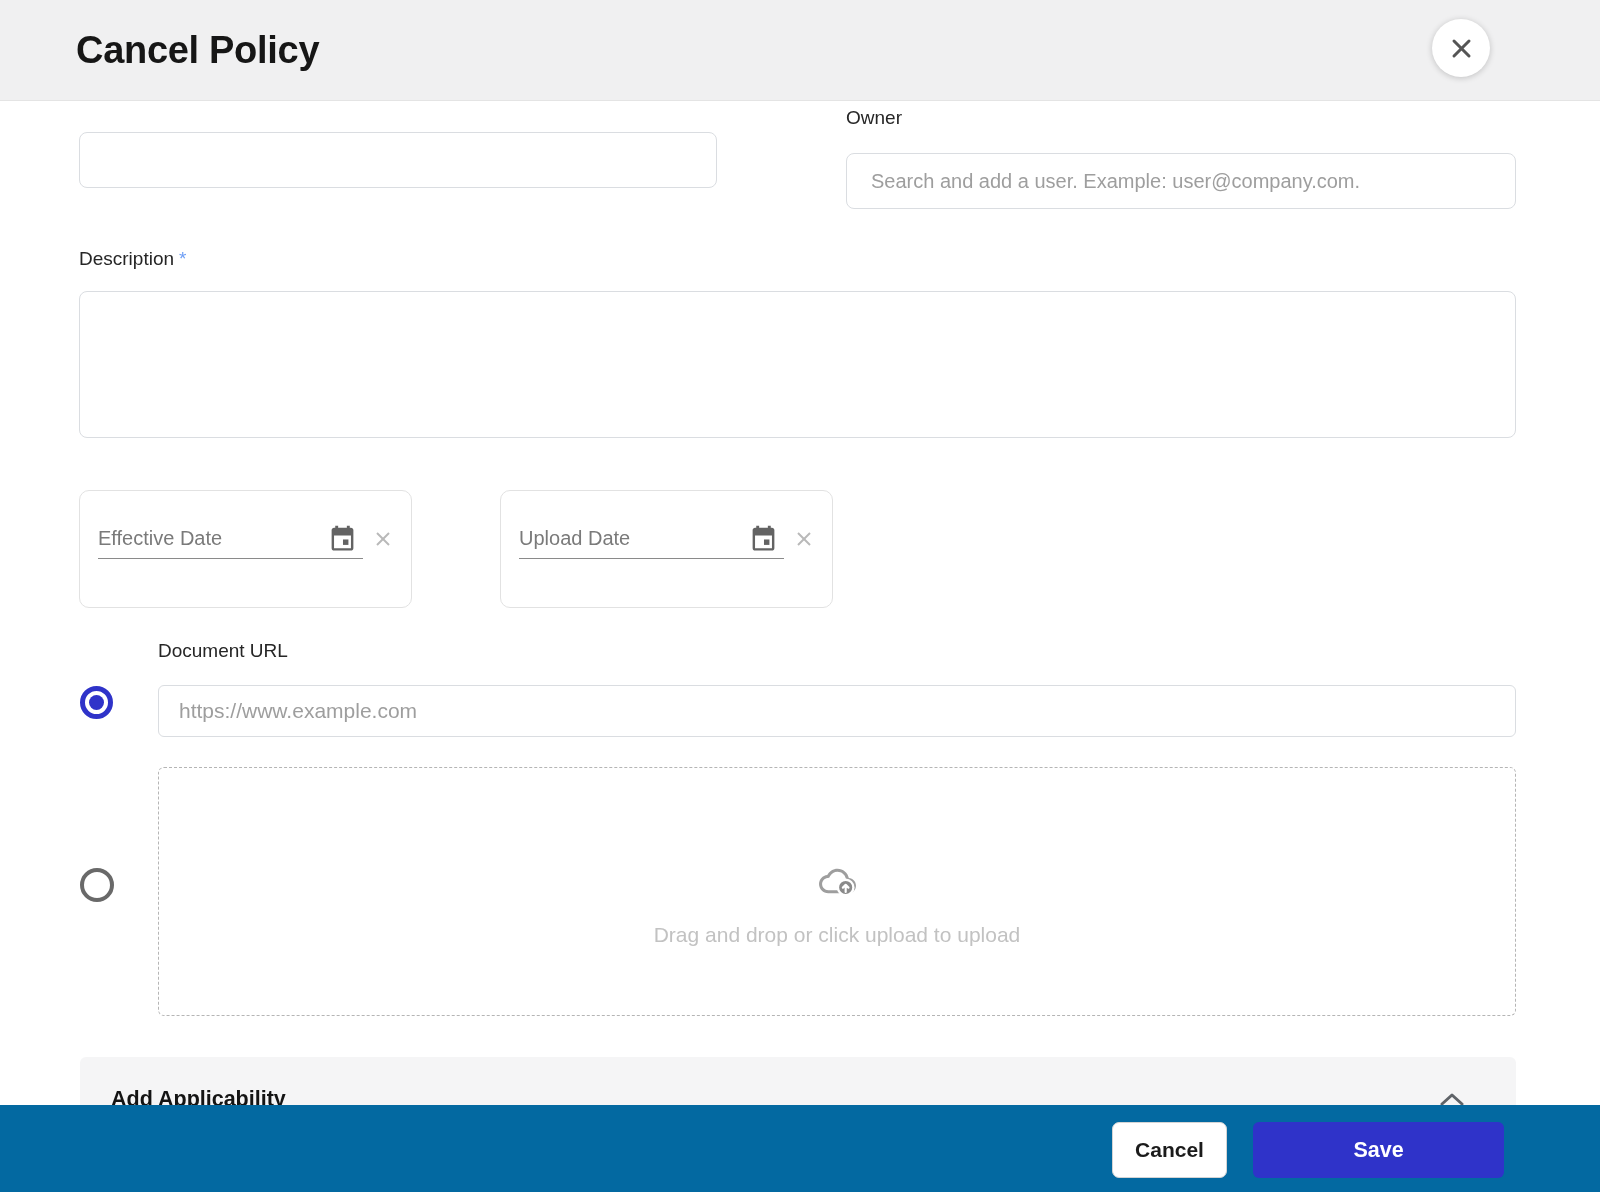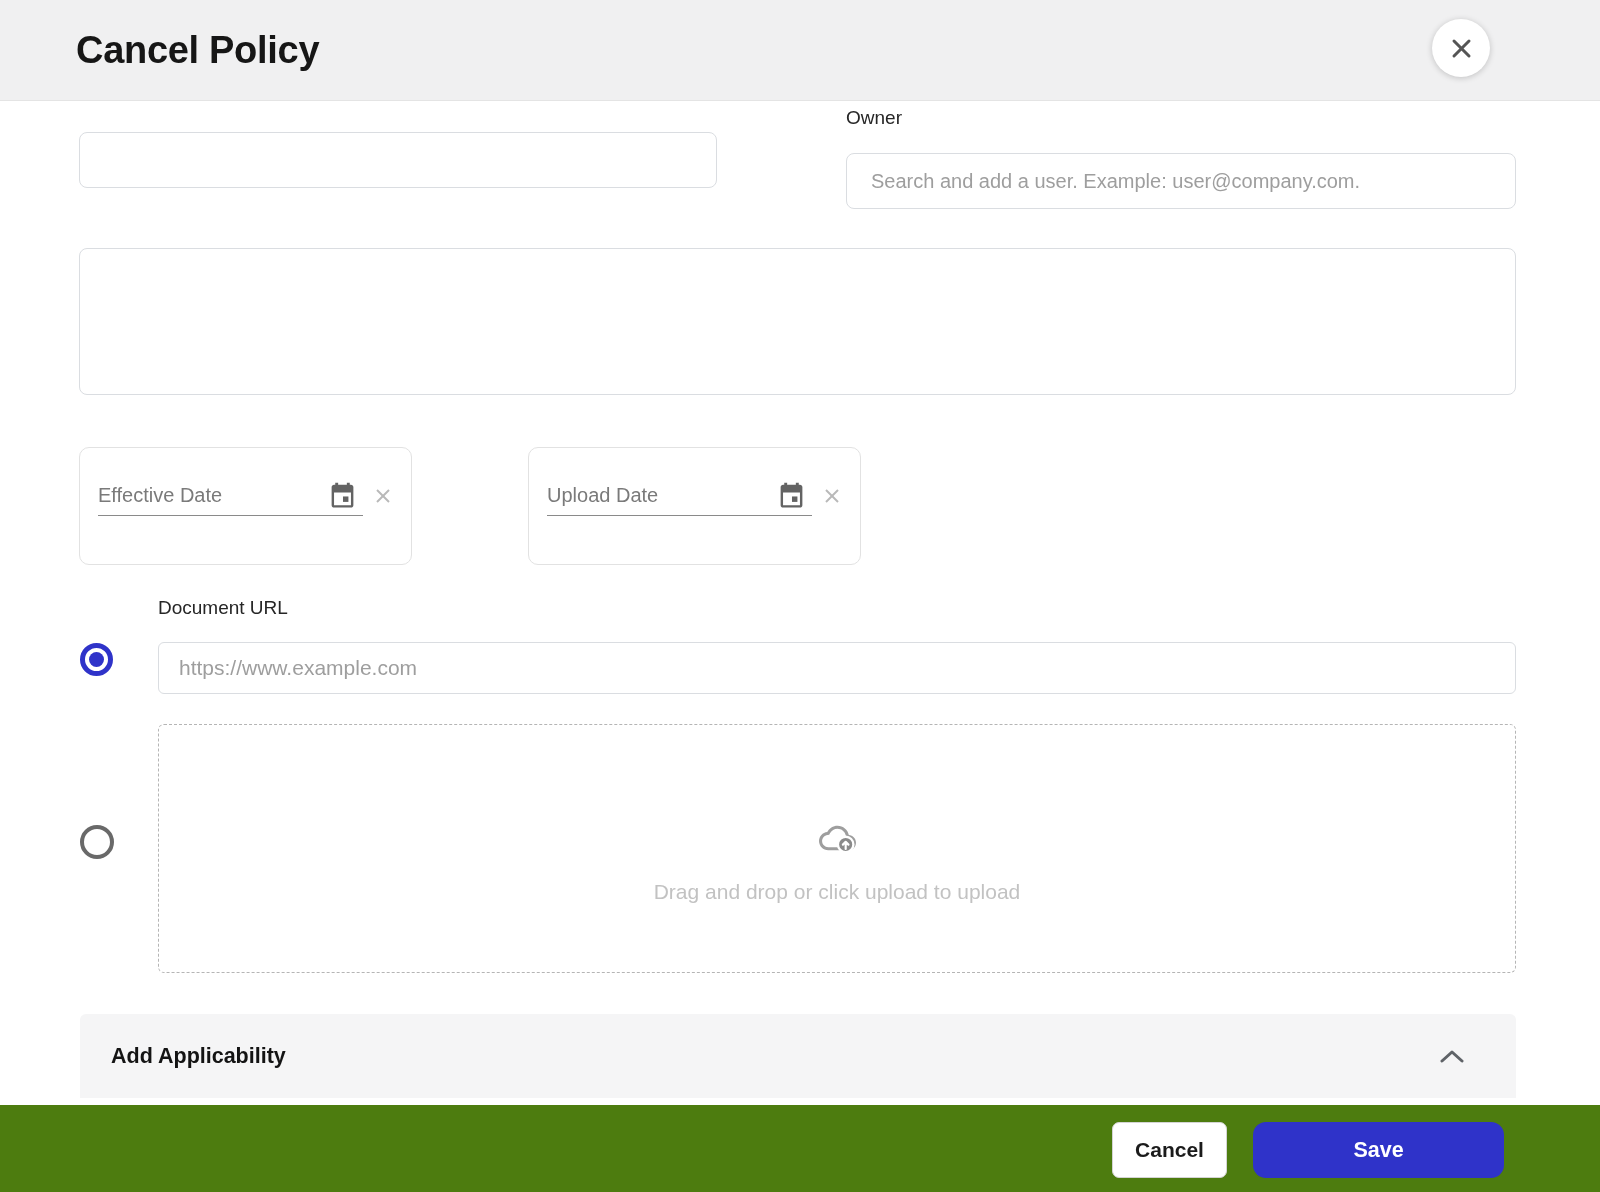--- a/index.html
+++ b/index.html
@@ -64,21 +64,21 @@
     margin-top: 22px;
     width: 100%; height: 147px;
     border: 1px solid #dadde1; border-radius: 8px;
     resize: none; outline: none;
     font-family: "Liberation Sans", sans-serif;
     font-size: 20px; color: #333;
     padding: 14px 18px; background: #fff;
   }
 
   
-  .dates-row { margin-top: 52px; display: flex; gap: 116px; text-align: right; }
+  .dates-row { margin-top: 52px; display: flex; gap: 88px; text-align: right; }
   .date-card {
     width: 333px; height: 118px;
     border: 1px solid #e2e2e2; border-radius: 10px;
     padding: 28px 0 0 18px;
     background: #fff;
   }
   .date-inner { display: flex; align-items: center; }
   .date-underline {
     width: 265px; height: 40px;
     display: flex; align-items: center; justify-content: space-between;
@@ -141,40 +141,40 @@
     display: flex; align-items: center; justify-content: space-between;
     padding: 0 52px 0 31px;
     cursor: pointer;
     gap: 28px;
   }
   .appl-label { font-size: 21.5px; font-weight: 700; color: #141414; }
 
   
   .modal-footer {
     position: absolute; left: 0; right: 0; bottom: 0;
-    height: 87px; background: #4d7c0f;
+    height: 87px; background: #0369a1;
     display: flex; justify-content: flex-end; align-items: flex-start;
     padding: 17px 96px 0 0; gap: 26px;
     z-index: 5;
   }
   .btn {
     height: 56px; border-radius: 7px;
     font-family: "Liberation Sans", sans-serif;
     display: flex; align-items: center; justify-content: center;
     cursor: pointer;
   }
   .btn-cancel {
     width: 115px; background: #ffffff;
     border: 1px solid #d4d4d4;
     font-size: 21px; font-weight: 600; color: #1b1b1b;
   }
   .btn-save {
     width: 251px; background: #2f33c9; border: none;
     font-size: 21.5px; font-weight: 700; color: #ffffff;
-    border-radius: 13px;
+    border-radius: 6px;
   }
 </style>
 </head>
 <body>
 
 <div>
 
   <header class="modal-header">
     <h1 class="modal-title">Cancel Policy</h1>
     <button class="close-btn">
@@ -191,20 +191,21 @@
       <div class="col-title">
         <input class="text-input" type="text" style="">
       </div>
       <div class="col-owner">
         <div class="field-label">Owner</div>
         <input class="text-input" type="text" placeholder="Search and add a user. Example: user@company.com." style="">
       </div>
     </div>
 
     <div class="field-desc">
+      <div class="field-label"><span>Description</span><span class="req-mark">*</span></div>
       <textarea class="desc-textarea" style=""></textarea>
     </div>
 
     <div class="dates-row">
       <div class="date-card">
         <div class="date-inner">
           <div class="date-underline">
             <span class="date-text">Effective Date</span>
             <svg width="29" height="31" viewBox="0 0 24 24">
               <path fill="#636363" d="M19 3h-1V1.4h-2.4V3H8.4V1.4H6V3H5c-1.1 0-2 .9-2 2v15c0 1.1.9 2 2 2h14c1.1 0 2-.9 2-2V5c0-1.1-.9-2-2-2zm0 17H5V9.6h14V20z"></path>

